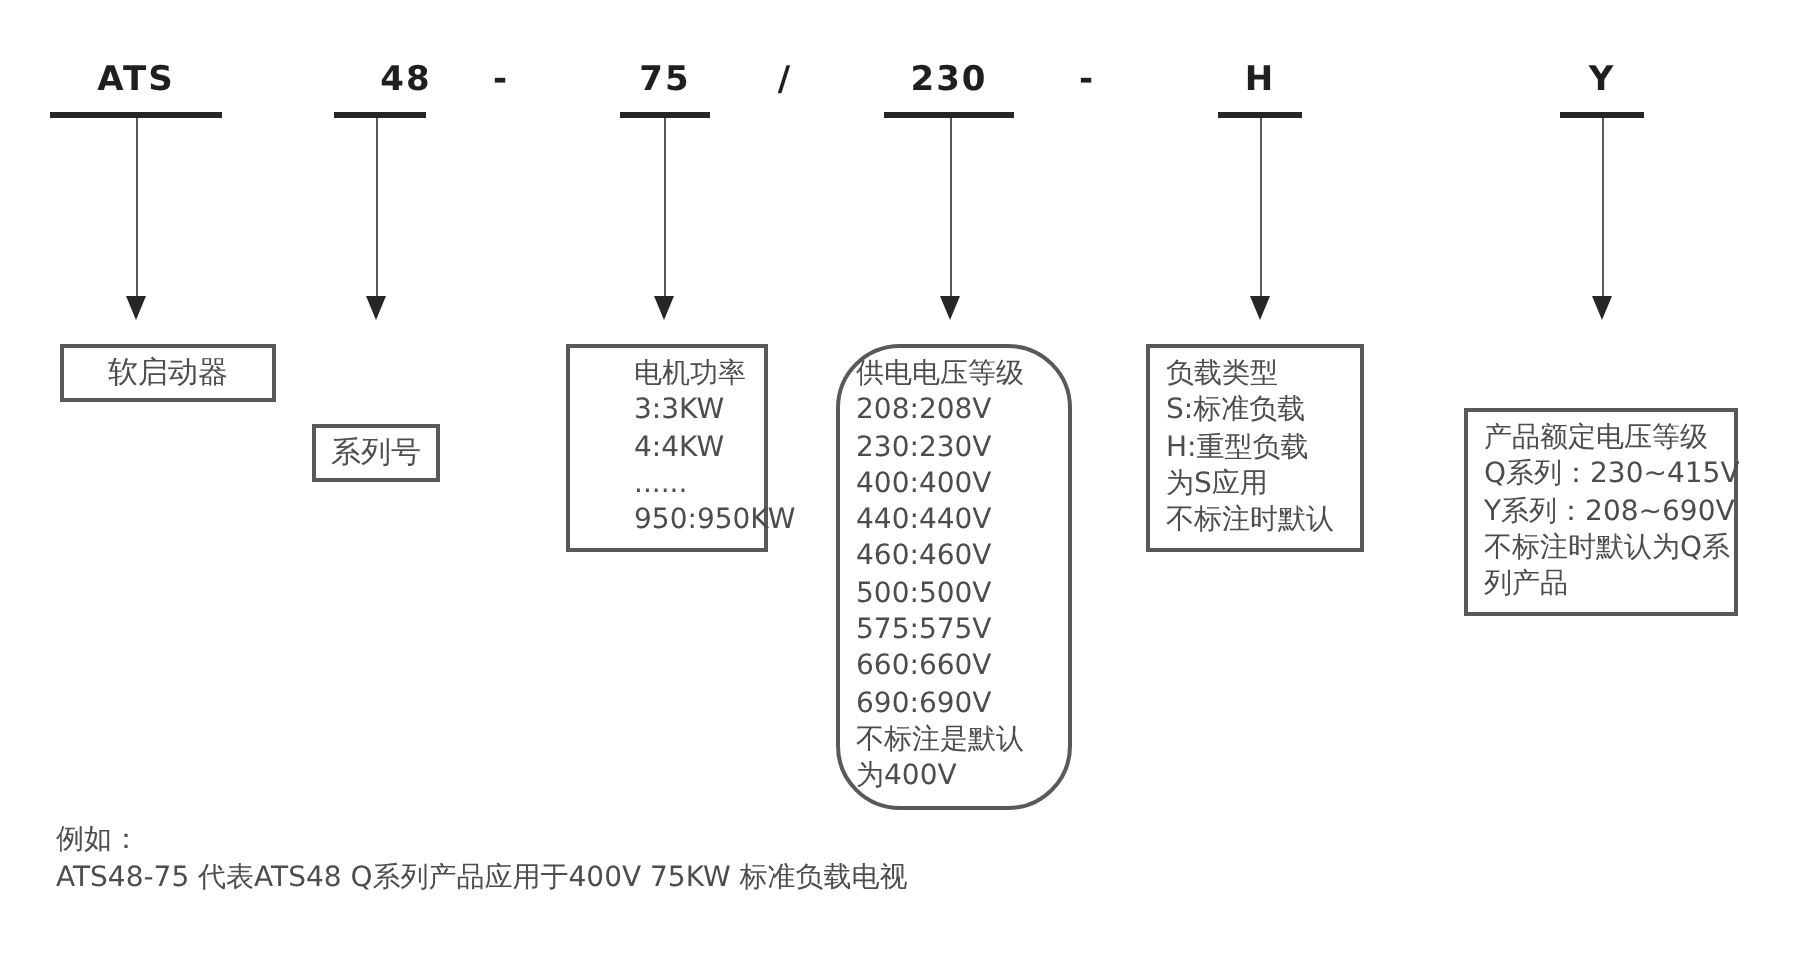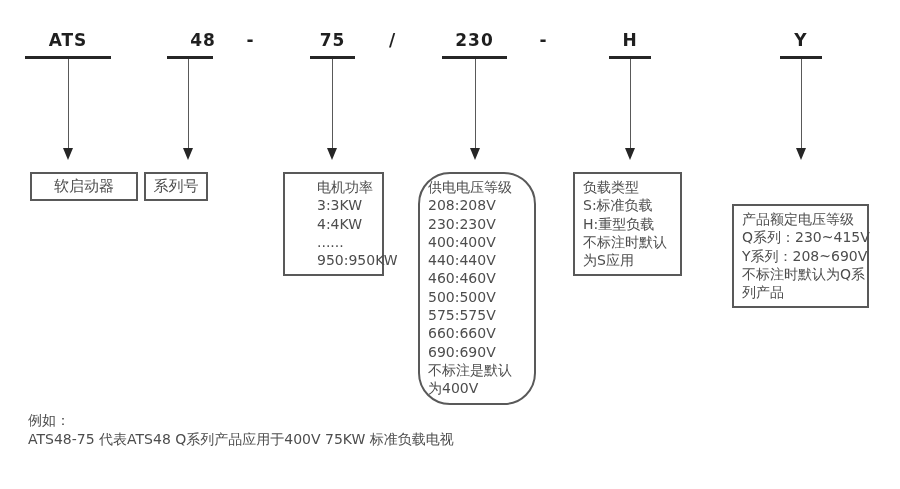--- a/index.html
+++ b/index.html
@@ -29,21 +29,21 @@
          border-left:5px solid transparent;border-right:5px solid transparent;
          border-top:12px solid #262626;}
   .a1{left:63px;} .a2{left:183px;} .a3{left:327px;}
   .a4{left:470px;} .a5{left:625px;} .a6{left:796px;}
   
   .box{position:absolute;top:172px;border:2px solid #595959;background:#ffffff;
        color:#4d4d4d;font-size:14px;line-height:18.3px;padding:4px 8px 5px;
        box-sizing:border-box;}
   .small{display:flex;align-items:center;justify-content:center;height:29px;
          padding:0;font-size:15px;}
-  .b1{left:30px;width:108px;} .b2{left:144px;width:64px;} .b3{left:283px;width:101px;padding-left:32px;}
+  .b1{left:30px;width:108px;} .b2{left:156px;width:64px;margin-top:40px;} .b3{left:283px;width:101px;padding-left:32px;}
   .b4{left:418px;width:118px;border-radius:32px;} .b5{left:573px;width:109px;} .b6{left:732px;width:137px;margin-top:32px;}
   .bl{white-space:nowrap;}
   
   .footer{position:absolute;left:28px;top:411px;font-size:14px;line-height:19px;
           color:#4d4d4d;white-space:nowrap;}
 </style>
 </head>
 <body>
 
 <div class="canvas">
@@ -108,22 +108,22 @@
     <div class="bl">660:660V</div>
     <div class="bl">690:690V</div>
     <div class="bl">不标注是默认</div>
     <div class="bl">为400V</div>
   </div>
 
   <div class="box b5">
     <div class="bl">负载类型</div>
     <div class="bl">S:标准负载</div>
     <div class="bl">H:重型负载</div>
+    <div class="bl">为S应用</div>
     <div class="bl">不标注时默认</div>
-    <div class="bl">为S应用</div>
   </div>
 
   <div class="box b6">
     <div class="bl">产品额定电压等级</div>
     <div class="bl">Q系列：230~415V</div>
     <div class="bl">Y系列：208~690V</div>
     <div class="bl">不标注时默认为Q系</div>
     <div class="bl">列产品</div>
   </div>
 

